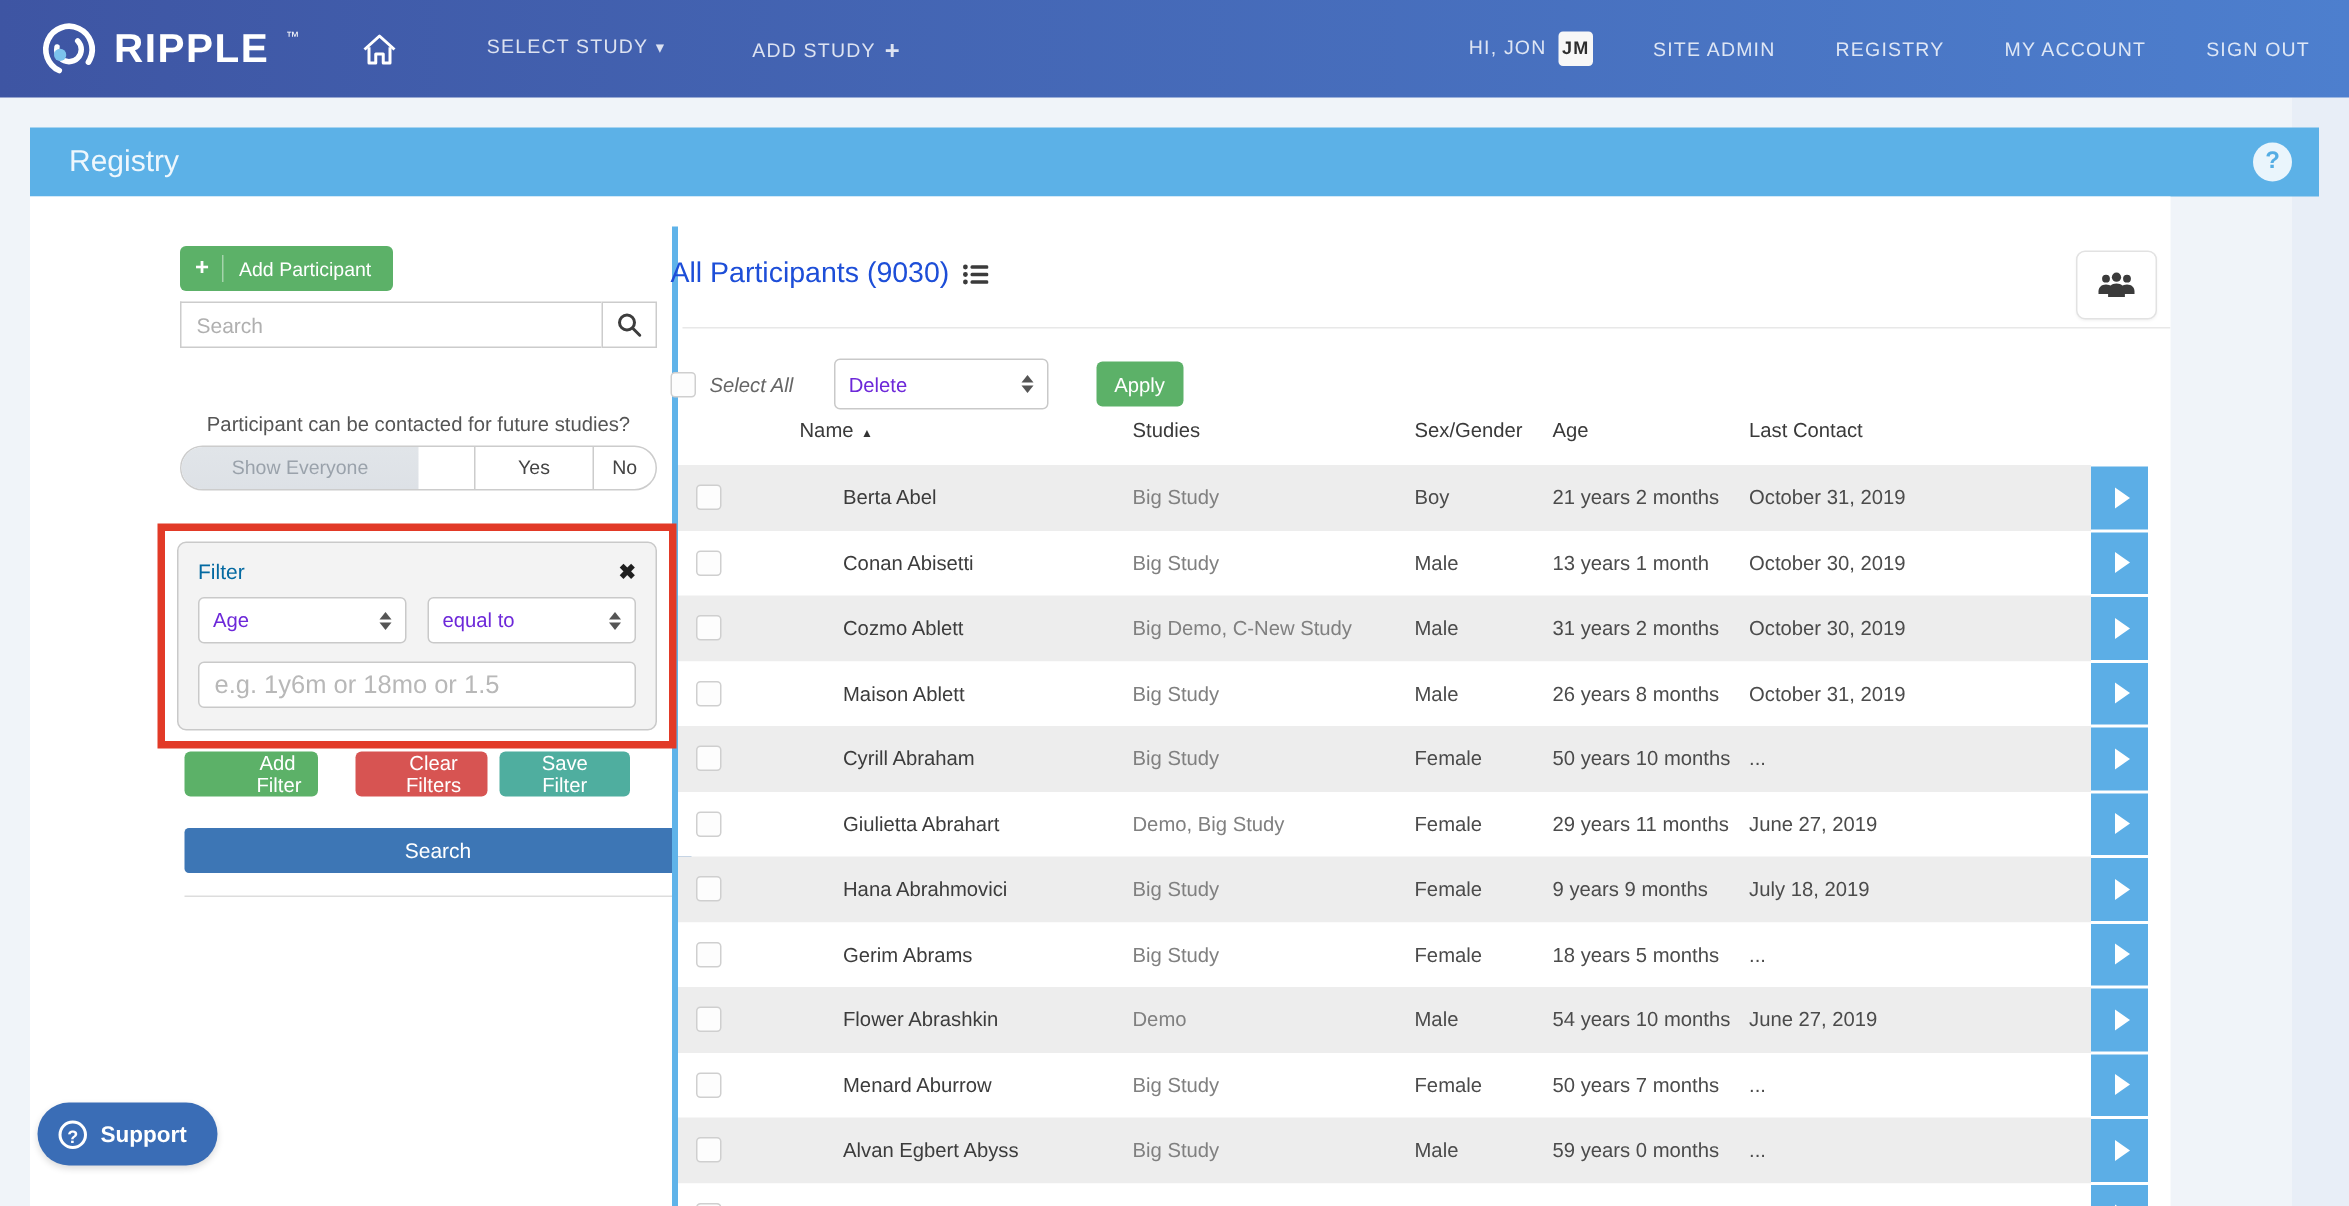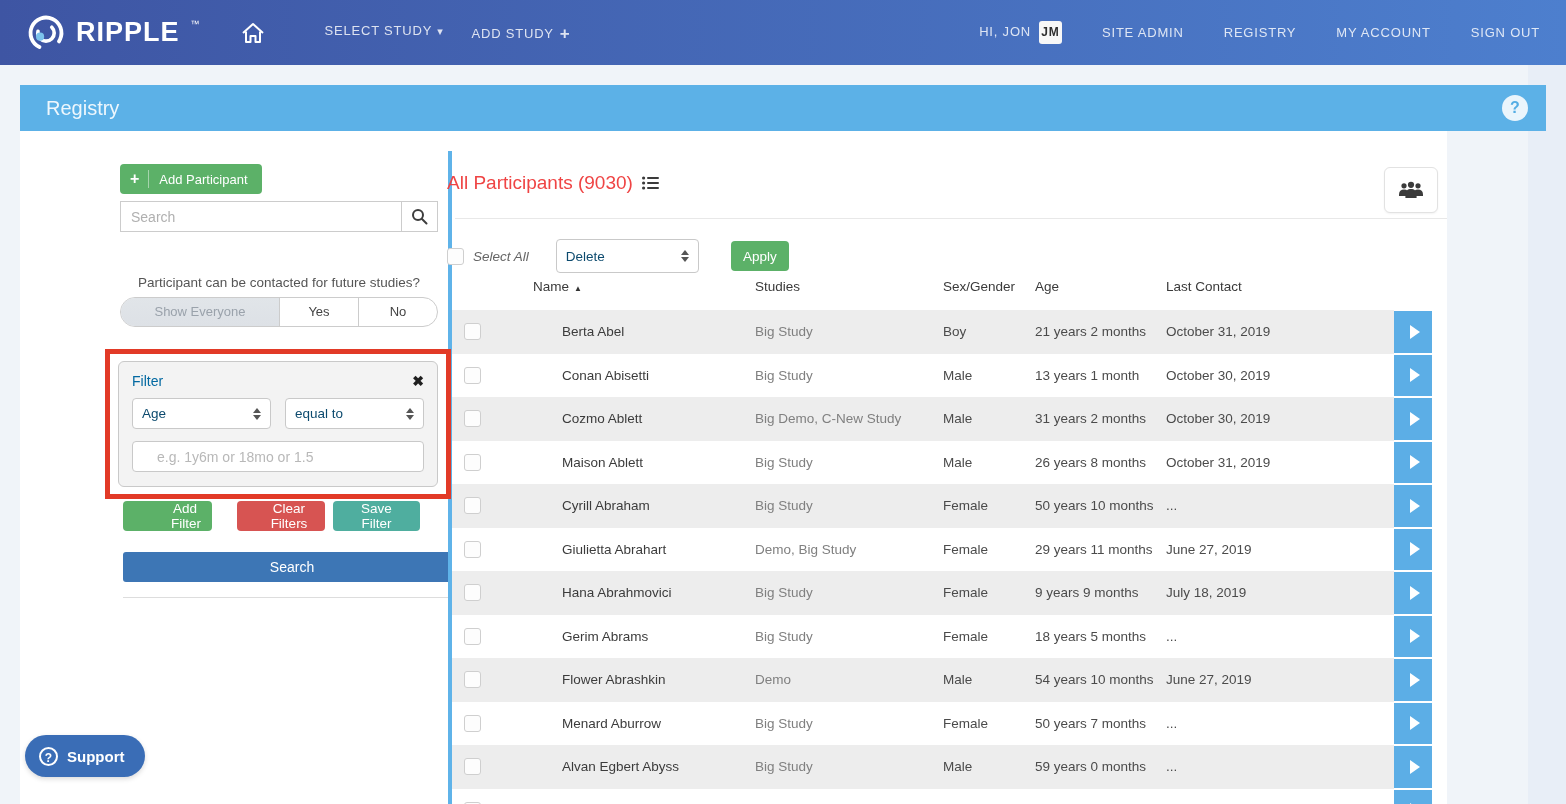--- a/index.html
+++ b/index.html
@@ -7,21 +7,21 @@
   body { font-family:"Liberation Sans", sans-serif; background:#f0f4f9; position:relative; }
 
   
   .navbar { position:absolute; left:0; top:0; width:1566px; height:65px;
     background:linear-gradient(90deg,#3e55a3,#4d7fce); display:flex; align-items:center;
     padding:0 26px; color:#e7eefb; z-index:5; }
   .brand { display:flex; align-items:center; gap:10px; }
   .brand-name { font-size:27px; font-weight:bold; color:#fff; letter-spacing:1px; }
   .brand-tm { font-size:9px; color:#fff; vertical-align:top; position:relative; top:-9px; left:1px; }
   .nav-home { margin-left:42px; display:flex; align-items:center; }
-  .nav-left-links { display:flex; gap:28px; margin-left:60px; }
+  .nav-left-links { display:flex; gap:58px; margin-left:60px; }
   .nav-link { font-size:13px; letter-spacing:.8px; color:rgba(255,255,255,.82); cursor:pointer; white-space:nowrap; }
   .nav-right { margin-left:auto; display:flex; align-items:center; gap:40px; }
   .avatar-badge { display:inline-block; background:#f7f7f7; color:#2e2e2e; font-weight:bold;
     font-size:12px; width:23px; height:23px; line-height:23px; text-align:center; border-radius:3px; margin-left:8px; }
   .caret { font-size:11px; margin-left:5px; }
   .plus { font-weight:bold; font-size:17px; margin-left:6px; position:relative; top:1px; }
 
   
   .top-strip { position:absolute; left:0; top:65px; width:1566px; height:739px; background:#f0f4f9; }
   .right-strip { position:absolute; left:1528px; top:65px; width:38px; height:739px; background:#e8eef7; }
@@ -43,50 +43,50 @@
   .search-group { position:absolute; left:100px; top:70px; width:318px; height:31px; display:flex; }
   .search-input { flex:1; border:1px solid #ccc; border-right:none; border-radius:0; padding:0 10px;
     font-size:14px; color:#444; font-family:inherit; outline:none; }
   .search-input::placeholder { color:#b0b0b0; }
   .search-btn { width:37px; background:#fff; border:1px solid #ccc; cursor:pointer; display:flex; align-items:center; justify-content:center; }
   .contact-q { position:absolute; left:100px; top:144px; width:318px; text-align:center; font-size:13.5px; color:#555; }
   .toggle { position:absolute; left:100px; top:166px; width:318px; height:30px; display:flex;
     border:1px solid #ccc; border-radius:15px; background:#fff; overflow:hidden; }
   .toggle .opt { line-height:28px; text-align:center; font-size:13px; color:#444; cursor:pointer; border-left:1px solid #ccc; }
   .toggle .opt:first-child { border-left:none; }
-  .opt-everyone { width:158px; } .opt-yes { width:79px; } .opt-no { flex:1; }
+  .opt-everyone { width:158px; } .opt-yes { width:79px;margin-left:37px; } .opt-no { flex:1; }
   .opt.active { background:linear-gradient(#e1e5e9,#dde1e6); color:#9aa2ab; }
 
   .red-box { position:absolute; left:85px; top:218px; width:346px; height:150px; border:5px solid #e23a27; z-index:3; pointer-events:none; }
   .filter-panel { position:absolute; left:98px; top:230px; width:320px; height:126px; background:#f3f3f3;
     border:1px solid #c9c9c9; border-radius:6px; padding:11px 13px; }
   .filter-head { display:flex; align-items:center; }
   .filter-title { font-size:14px; color:#0369a1; }
   .filter-close { margin-left:auto; font-size:14px; color:#1f1f1f; font-weight:bold; cursor:pointer; }
   .filter-selects { display:flex; gap:14px; margin-top:9px; }
   .fake-select { background:#fff; border:1px solid #c9c9c9; border-radius:4px; height:31px; flex:1;
-    display:flex; align-items:center; padding:0 9px; font-size:13.5px; color:#0c4a6e; cursor:pointer; }
+    display:flex; align-items:center; padding:0 9px; font-size:13.5px; color:#6d28d9; cursor:pointer; }
   .sel-arrows { margin-left:auto; display:flex; flex-direction:column; gap:2px; }
   .tri-up { width:0; height:0; border-left:4px solid transparent; border-right:4px solid transparent; border-bottom:5px solid #555; }
   .tri-down { width:0; height:0; border-left:4px solid transparent; border-right:4px solid transparent; border-top:5px solid #555; }
   .filter-value { margin-top:12px; width:100%; height:31px; border:1px solid #c9c9c9; border-radius:4px;
-    padding:0 24px; font-size:14px; color:#444; font-family:inherit; outline:none; }
+    padding:0 10px; font-size:17px; color:#444; font-family:inherit; outline:none; }
   .filter-value::placeholder { color:#b8b8b8; }
 
   .filter-actions { position:absolute; left:103px; top:370px; width:338px; display:flex; }
   .fa-btn { height:30px; border-radius:4px; font-size:13.5px; padding:0 13px; }
   .add-filter { background:#5cb168; width:89px;padding-left:48px; }
   .clear-filters { background:#d75452; width:88px; margin-left:25px;padding-left:29px; }
   .save-filter { background:#4fae9f; width:87px; margin-left:8px; }
   .search-filter-btn { position:absolute; left:103px; top:421px; width:338px; height:30px;
     background:#3d76b5; border-radius:3px; font-size:14px; }
   .sidebar-hr { position:absolute; left:103px; top:466px; width:338px; border-top:1px solid #ddd; }
 
   
-  .list-title { position:absolute; left:427px; top:41px; font-size:19px; color:#ef4444; display:flex; align-items:center; gap:9px; }
+  .list-title { position:absolute; left:427px; top:41px; font-size:19px; color:#1d4ed8; display:flex; align-items:center; gap:9px; }
   .title-underline { position:absolute; left:435px; right:0; top:87px; border-top:1px solid #e8e8e8; }
   .view-btn { position:absolute; left:1364px; top:36px; width:54px; height:46px; background:#fff;
     border:1px solid #e2e2e2; border-radius:6px; cursor:pointer; display:flex; align-items:center; justify-content:center;
     box-shadow:0 1px 2px rgba(0,0,0,.05); }
 
   .cb { appearance:none; -webkit-appearance:none; width:17px; height:17px; border:1px solid #cfcfcf;
     border-radius:3px; background:#fdfdfd; cursor:pointer; }
   .selectall-row { position:absolute; left:427px; top:108px; display:flex; align-items:center; }
   .selectall-label { font-style:italic; color:#666; font-size:13.5px; margin-left:9px; }
   .bulk-select { margin-left:27px; width:143px; height:34px; }

